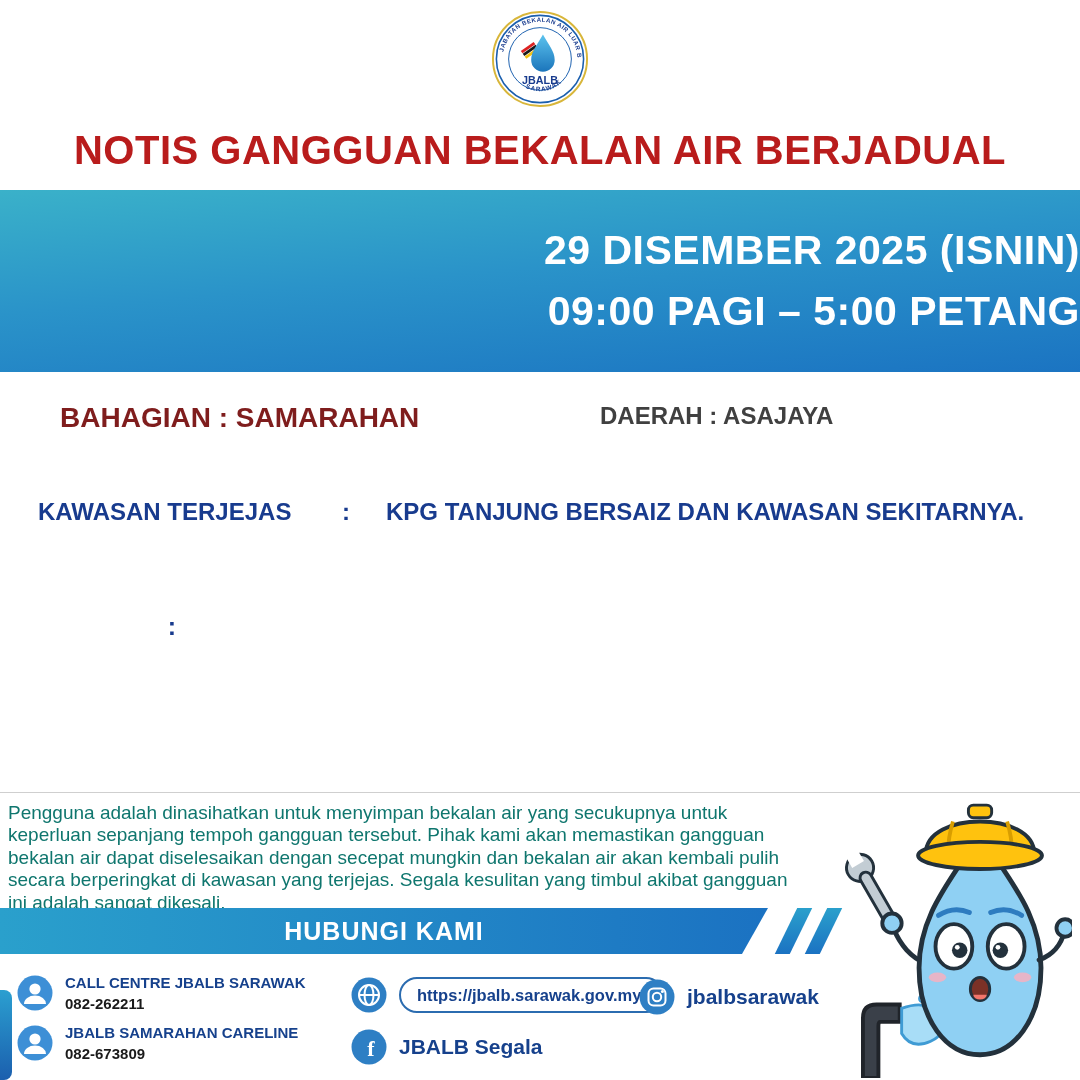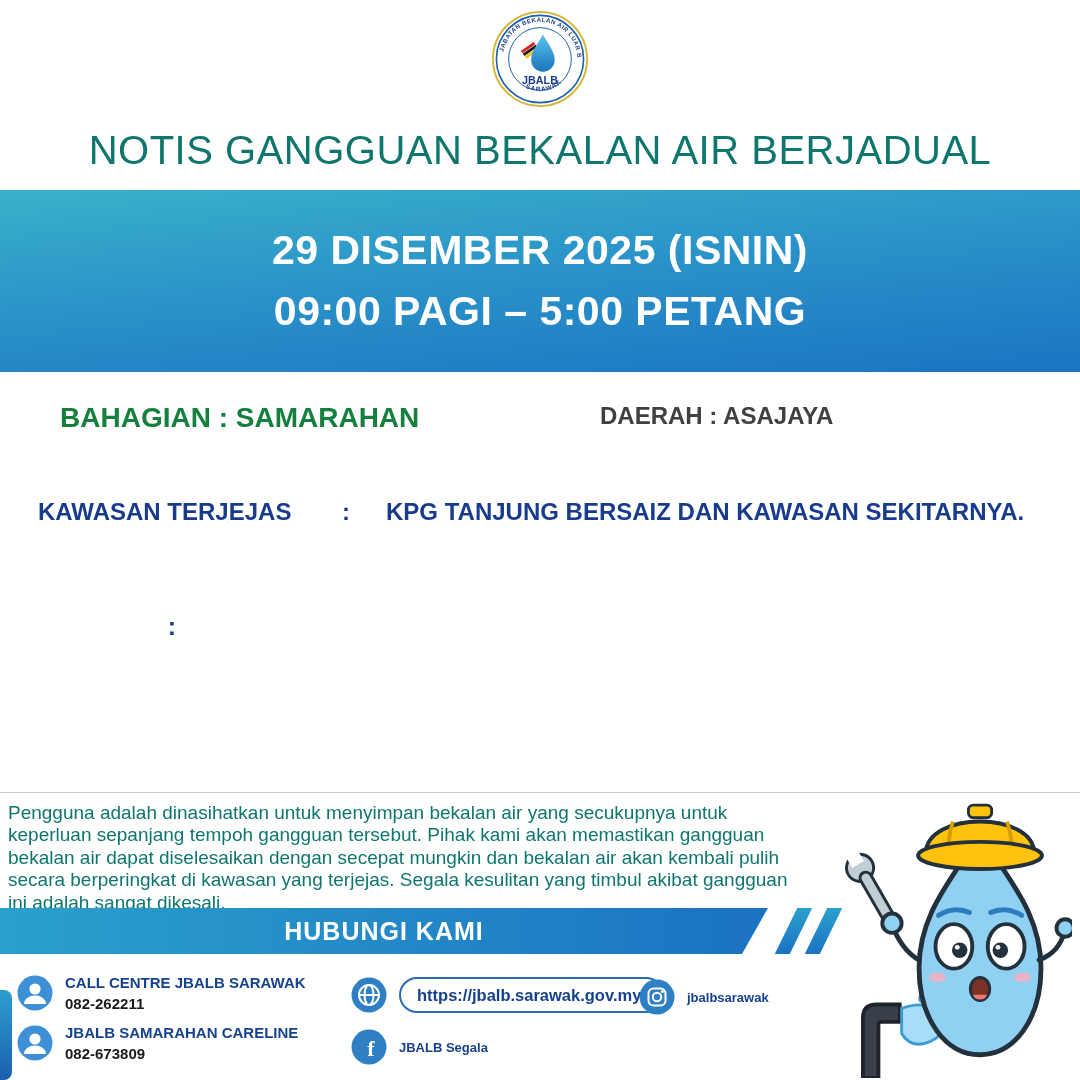--- a/index.html
+++ b/index.html
@@ -5,30 +5,30 @@
   * { margin:0; padding:0; box-sizing:border-box; }
   html,body { width:1080px; height:1080px; }
   body { font-family:"Liberation Sans", sans-serif; background:#fff; }
   .poster { position:relative; width:1080px; height:1080px; background:#fff; overflow:hidden; }
 
   
   .logo { position:absolute; top:10px; left:50%; transform:translateX(-50%); width:98px; height:98px; }
 
   
   .title { position:absolute; top:128px; left:0; width:100%; text-align:center;
-           font-size:40px; font-weight:normal; color:#0f766e; letter-spacing:.5px; }
+           font-size:40px; font-weight:bold; color:#b91c1c; letter-spacing:.5px; }
 
   
   .banner { position:absolute; top:190px; left:0; width:1080px; height:182px;
             background:linear-gradient(175deg,#3ab1c9 0%,#2a93c9 45%,#1b74c2 100%);
-            display:flex; flex-direction:column; align-items:center; justify-content:center; gap:14px; }
+            display:flex; flex-direction:column; align-items:flex-end; justify-content:center; gap:14px; }
   .banner .line { color:#fff; font-weight:bold; font-size:41px; letter-spacing:.5px; }
 
   
-  .region-bahagian { position:absolute; top:402px; left:60px; font-size:28px; font-weight:bold; color:#15803d; }
+  .region-bahagian { position:absolute; top:402px; left:60px; font-size:28px; font-weight:bold; color:#7f1d1d; }
   .region-daerah   { position:absolute; top:402px; left:600px; font-size:24px; font-weight:bold; color:#404040; }
 
   
   .detail-row { position:absolute; left:38px; width:1010px; display:grid; grid-template-columns:268px 28px 1fr; column-gap:26px; color:#183b8e; font-weight:bold; }
   .kawasan-row { top:498px; font-size:24px; }
   .huraian-row { top:612px; font-size:25px; }
   .huraian-row .value { text-align:justify; line-height:2.02; }
   .detail-row .colon { text-align:center; }
 
   
@@ -51,21 +51,21 @@
   .cc-row1 { left:16px; top:972px; }
   .cc-row2 { left:16px; top:1022px; }
   .icon-36 { width:38px; height:38px; flex:0 0 38px; }
   .c-label { font-size:15px; font-weight:bold; color:#16418c; line-height:1.4; }
   .c-phone { font-size:15px; font-weight:bold; color:#1a1a1a; line-height:1.4; }
   .web-row { left:350px; top:976px; }
   .fb-row  { left:350px; top:1028px; }
   .ig-row  { left:638px; top:978px; }
   .capsule { border:2px solid #2b6cb0; border-radius:19px; height:36px; display:flex; align-items:center;
              padding:0 16px; font-size:16.5px; font-weight:bold; color:#16418c; }
-  .plain-handle { font-size:13px; font-weight:bold; color:#16418c; }
+  .plain-handle { font-size:21px; font-weight:bold; color:#16418c; }
 
   
   .corner-bar { position:absolute; left:0; top:990px; width:12px; height:90px;
                 background:linear-gradient(180deg,#2b9fd0,#1b5fae); border-radius:0 8px 8px 0; }
   .mascot { position:absolute; right:8px; bottom:2px; width:242px; height:300px; }
 </style>
 </head>
 <body>
 
 <div class="poster">

